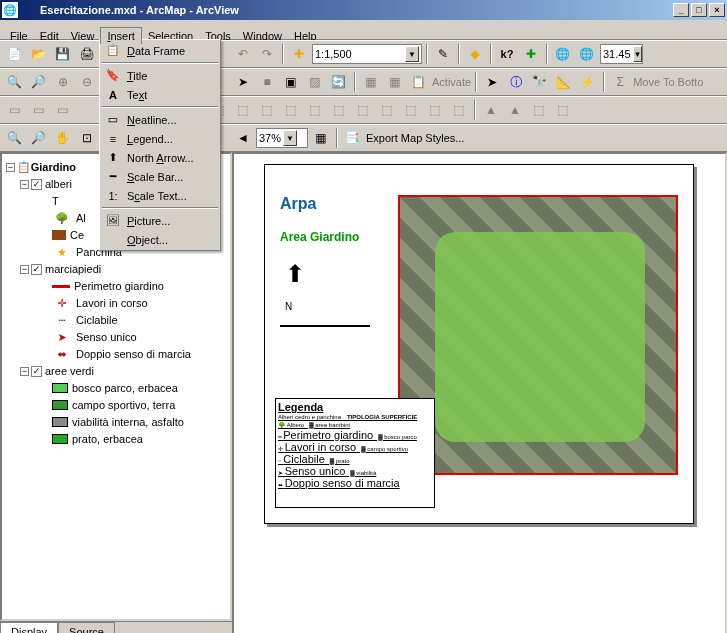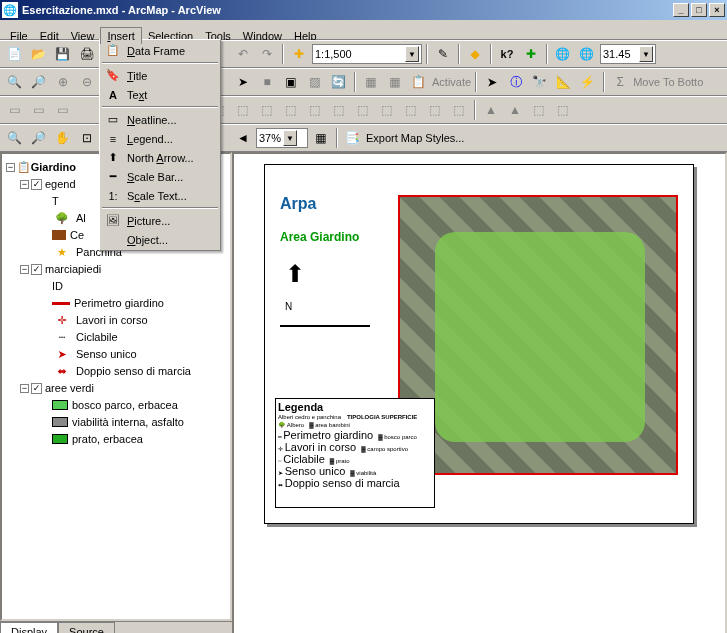--- a/index.html
+++ b/index.html
@@ -1,19 +1,19 @@
 <!DOCTYPE html>
 <html><head>
 <meta charset="utf-8">
 <style>
 * { box-sizing: border-box; margin: 0; padding: 0; font-family: "MS Sans Serif", Tahoma, sans-serif; font-size: 11px; }
 body { background: #d4d0c8; width: 727px; height: 633px; overflow: hidden; }
 .titlebar { background: linear-gradient(to right, #0a246a, #a6caf0); height: 20px; display: flex; align-items: center; padding: 0 2px; color: white; font-weight: bold; }
 .titlebar .icon { width: 16px; height: 16px; background: #fff; margin-right: 4px; display: inline-flex; align-items: center; justify-content: center;}
-.titlebar .title { flex: 1; }
+.titlebar .title { flex: 1; margin-left: 18px; }
 .winbtns { display: flex; gap: 2px; }
 .winbtn { width: 16px; height: 14px; background: #d4d0c8; border: 1px solid #fff; border-right-color:#404040; border-bottom-color:#404040; font-size: 9px; display:flex;align-items:center;justify-content:center;color:#000;font-weight:bold;}
 .menubar { background: #d4d0c8; height: 20px; display: flex; align-items: center; padding: 0 4px; border-bottom: 1px solid #808080;}
 .menuitem { padding: 2px 6px; cursor: default; margin-top: 12px; }
 .menuitem u { text-decoration: underline; }
 .menuitem.open { background: #d4d0c8; border: 1px solid #808080; border-bottom: none; position: relative; z-index: 101;}
 .toolbar-row { background: #d4d0c8; height: 28px; display: flex; align-items: center; padding: 2px 4px; border-top: 1px solid #fff; border-bottom: 1px solid #808080; gap: 2px; position: relative;}
 .tbtn { width: 22px; height: 22px; display: inline-flex; align-items: center; justify-content: center; border: 1px solid transparent; font-size: 12px;}
 .sep { width: 2px; height: 20px; border-left: 1px solid #808080; border-right: 1px solid #fff; margin: 0 2px;}
 .combo { height: 20px; border: 1px solid #808080; background: #fff; display: inline-flex; align-items: center; padding: 0 2px;}
@@ -30,21 +30,21 @@
 .canvas-area { flex: 1; background: #fff; border: 2px inset #d4d0c8; position: relative; overflow: hidden;}
 .page { position: absolute; top: 10px; left: 30px; width: 430px; height: 360px; background: #fff; border: 1px solid #000; box-shadow: 3px 3px 0 #888;}
 .dropdown-menu { position: absolute; top: 39px; left: 99px; width: 122px; background: #d4d0c8; border: 1px solid #808080; border-top-color:#fff; border-left-color:#fff; box-shadow: 2px 2px 2px rgba(0,0,0,0.3); z-index: 100; padding: 1px;}
 .dm-item { display: flex; align-items: center; height: 19px; padding: 0 4px; gap: 6px;}
 .dm-item .dm-icon { width: 16px; height: 16px; display:inline-flex;align-items:center;justify-content:center;font-size:11px;}
 .dm-sep { height: 1px; border-top: 1px solid #808080; border-bottom: 1px solid #fff; margin: 2px 1px;}
 .sym { width: 20px; height: 12px; margin-right: 4px; display:inline-flex;align-items:center;justify-content:center;}
 .disabled { color: #808080; }
 .map-img { position:absolute; top: 30px; right: 15px; width: 280px; height: 280px; background: linear-gradient(45deg, #6b7560 25%, #8a9478 25%, #8a9478 50%, #6b7560 50%, #6b7560 75%, #8a9478 75%); background-size: 40px 40px; border: 2px solid #d00;}
 .park { position:absolute; top:35px; left:35px; width:210px; height:210px; background: #7ec850; border-radius: 20px; opacity: 0.85;}
-.legend-box { position:absolute; bottom: 15px; left: 10px; width: 160px; height: 110px; background: #fff; border: 1px solid #000; font-size: 7px; padding: 2px;}
+.legend-box { position:absolute; bottom: 15px; left: 10px; width: 160px; height: 110px; background: #fff; border: 1px solid #000; font-size: 7px; padding: 2px; text-decoration: underline;}
 .greytext{color:#808080;}
 </style>
 </head>
 <body>
 
 <div class="titlebar">
   <span class="icon">🌐</span>
   <span class="title">Esercitazione.mxd - ArcMap - ArcView</span>
   <div class="winbtns">
     <div class="winbtn">_</div>
@@ -132,21 +132,21 @@
   <span class="sep"></span>
   <span class="tbtn" style="color:#ea0">◆</span>
   <span class="sep"></span>
   <span class="tbtn">
       <b>k?</b>
     </span>
   <span class="tbtn" style="color:#090">✚</span>
   <span class="sep"></span>
   <span class="tbtn">🌐</span>
   <span class="tbtn">🌐</span>
-  <div class="combo" style="width:56px">
+  <div class="combo" style="width:43px">
       <span>31.45</span>
       <span style="flex:1"></span>
       <span class="drop">▼</span>
     </div>
 </div>
 
 <div class="toolbar-row">
   <span class="tbtn">🔍</span>
   <span class="tbtn">🔎</span>
   <span class="tbtn disabled">⊕</span>
@@ -220,21 +220,21 @@
     <div class="toc" style="flex:1">
       <div class="toc-content">
         <div class="toc-row" style="padding-left:2px">
             <span class="box">−</span>
             <span style="color:#ea0">📋</span> 
             <b>Giardino</b>
           </div>
         <div class="toc-row" style="padding-left:16px">
             <span class="box">−</span>
             <span class="chk">✓</span>
-            <span>egend</span>
+            <span>alberi</span>
           </div>
         <div class="toc-row" style="padding-left:48px">
             <span>T</span>
           </div>
         <div class="toc-row" style="padding-left:48px">
             <span class="sym">🌳</span>
             <span>Al</span>
           </div>
         <div class="toc-row" style="padding-left:48px">
             <span class="sym" style="background:#8b4513;width:14px;height:10px"></span>
@@ -243,23 +243,20 @@
         <div class="toc-row" style="padding-left:48px">
             <span class="sym" style="color:#ea0">★</span>
             <span>Panchina</span>
           </div>
         <div class="toc-row" style="padding-left:16px">
             <span class="box">−</span>
             <span class="chk">✓</span>
             <span>marciapiedi</span>
           </div>
         <div class="toc-row" style="padding-left:48px">
-            <span>ID</span>
-          </div>
-        <div class="toc-row" style="padding-left:48px">
             <span class="sym" style="background:#c00;height:3px;width:18px"></span>
             <span>Perimetro giardino</span>
           </div>
         <div class="toc-row" style="padding-left:48px">
             <span class="sym" style="color:#c00">✛</span>
             <span>Lavori in corso</span>
           </div>
         <div class="toc-row" style="padding-left:48px">
             <span class="sym">┄</span>
             <span>Ciclabile</span>
@@ -273,20 +270,24 @@
             <span>Doppio senso di marcia</span>
           </div>
         <div class="toc-row" style="padding-left:16px">
             <span class="box">−</span>
             <span class="chk">✓</span>
             <span>aree verdi</span>
           </div>
         <div class="toc-row" style="padding-left:48px">
             <span class="sym" style="background:#5c5;border:1px solid #000;width:16px;height:10px"></span>
             <span>bosco parco, erbacea</span>
+          </div>
+        <div class="toc-row" style="padding-left:48px">
+            <span class="sym" style="background:#393;border:1px solid #000;width:16px;height:10px"></span>
+            <span>campo sportivo, terra</span>
           </div>
         <div class="toc-row" style="padding-left:48px">
             <span class="sym" style="background:#888;border:1px solid #000;width:16px;height:10px"></span>
             <span>viabilità interna, asfalto</span>
           </div>
         <div class="toc-row" style="padding-left:48px">
             <span class="sym" style="background:#2a2;border:1px solid #000;width:16px;height:10px"></span>
             <span>prato, erbacea</span>
           </div>
       </div>

